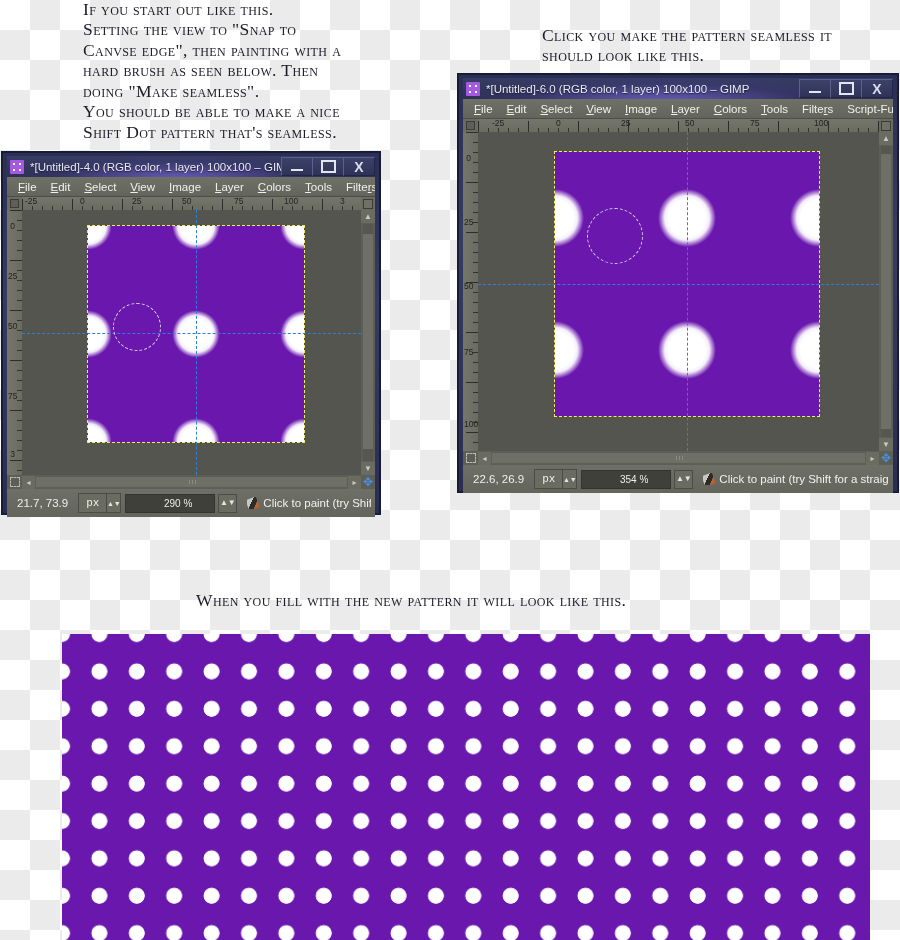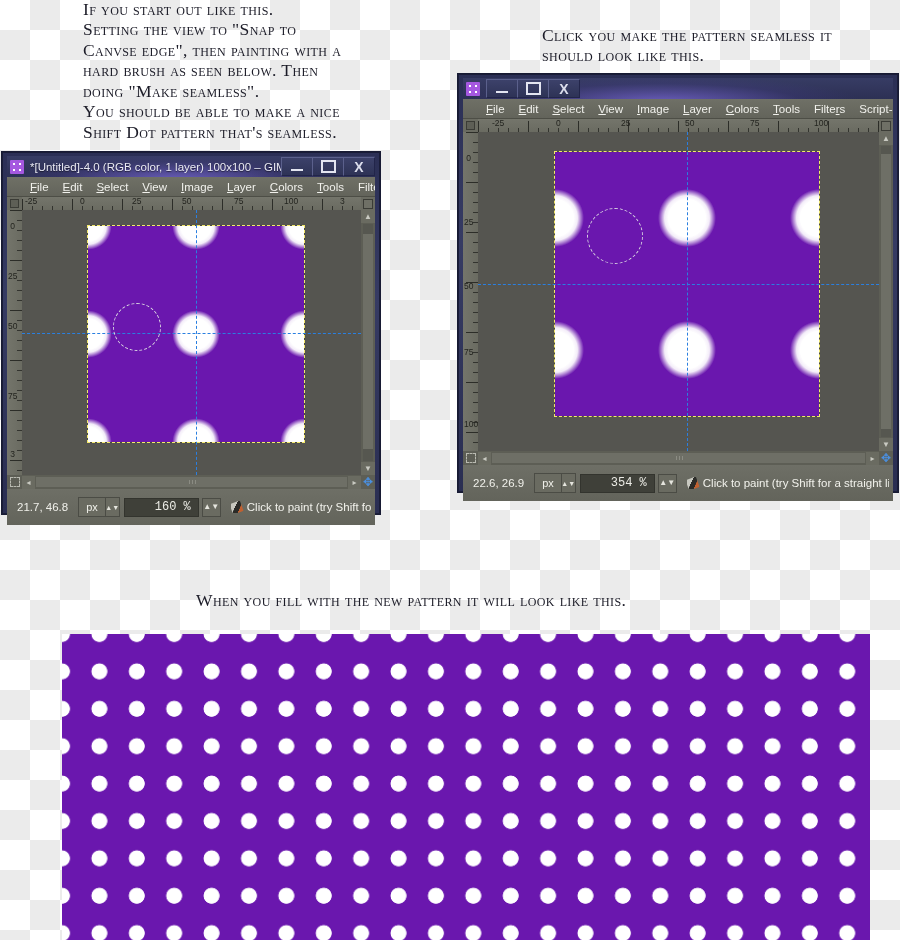--- a/index.html
+++ b/index.html
@@ -111,21 +111,21 @@
   .win-btn:last-child { border-right: 1px solid #22254a; }
   .win-btn .glyph-min { display:block; width:12px; height:2px; background:#e3e5f1; margin-top:6px; }
   .win-btn .glyph-max { display:block; width:11px; height:9px; border:2px solid #e3e5f1; }
   .win-btn .glyph-close { font-weight: bold; font-size: 14px; line-height: 1; font-family: "Liberation Sans", sans-serif; }
 
   .menubar {
     display: flex;
     align-items: center;
     height: 19px;
     background: linear-gradient(to bottom, #6f7066, #63645b);
-    padding-left: 16px;
+    padding-left: 4px;
     overflow: hidden;
     border-bottom: 1px solid #4d4e46;
     text-align: right;
   }
   .menu-item {
     color: #f1f1ec;
     font-size: 11.5px;
     padding: 0 7px;
     white-space: nowrap;
   }
@@ -255,42 +255,42 @@
     display:flex;align-items:center;justify-content:center;
   }
   .corner-bl::after { content:""; width:8px;height:8px;border:1px dashed #b9bab1; }
   .corner-br {
     position:absolute; right:0; bottom:0; width:14px; height:14px; background:#5d5e55;
     display:flex;align-items:center;justify-content:center; color:#4a90e2; font-size:12px;
   }
 
   
   .statusbar {
-    display:flex; align-items:center; height:36px;
+    display:flex; align-items:center; height:28px;
     background: linear-gradient(to bottom, #6e6f66, #63645b);
     padding: 0 4px;
     gap: 4px;
   }
   .pos-label { color:#f0f0ea; font-size:11.5px; padding:0 6px; white-space:nowrap; }
   .unit-box {
     display:flex; align-items:stretch; height:18px;
     border:1px solid #4b4c45; background:#6a6b61;
   }
-  .unit-box .val { color:#f0f0ea; font-size:11px; padding:0 7px; display:flex;align-items:center;}
+  .unit-box .val { color:#f0f0ea; font-size:11px; padding:0 7px; display:flex;align-items:center;font-family:Liberation Mono, monospace;}
   .spinner {
     width:13px; display:flex; flex-direction:column; justify-content:center; align-items:center;
     border-left:1px solid #4b4c45; color:#e6e6df; font-size:7px; line-height:7px;
   }
   .zoom-box {
     display:flex; align-items:stretch; height:19px;
   }
   .zoom-box .val {
-    background:#3f4039; color:#ecece6; font-size:12px;
+    background:#3f4039; color:#ecece6; font-size:10px;
     display:flex; align-items:center; justify-content:flex-end;
-    width:66px; padding-right:7px; border:1px solid #33342e;font-family:Liberation Mono, monospace;
+    width:66px; padding-right:22px; border:1px solid #33342e;
   }
   .zoom-spinner {
     width:17px; margin-left:3px; border:1px solid #4b4c45; background:#6a6b61;
     display:flex; flex-direction:column; justify-content:center; align-items:center;
     color:#e6e6df; font-size:8px; line-height:8px;
   }
   .hint {
     color:#f2f2ec; font-size:11.5px; white-space:nowrap; overflow:hidden;
     display:flex; align-items:center; gap:5px; margin-left:6px;
   }
@@ -404,40 +404,41 @@
         <div class="grip"></div>
       </div>
       <div class="arrow">▸</div>
     </div>
 
     <div class="corner-bl"></div>
     <div class="corner-br">✥</div>
   </div>
 
   <div class="statusbar">
-    <span class="pos-label">21.7, 46.8</span>
+    <span class="pos-label">21.7, 73.9</span>
     <div class="unit-box">
       <span class="val">px</span>
       <span class="spinner">▲▼</span>
     </div>
     <div class="zoom-box">
-      <span class="val">160 %</span>
+      <span class="val">290 %</span>
       <span class="zoom-spinner">▲▼</span>
     </div>
     <div class="hint">
       <span class="brush-icon"></span>
       <span>Click to paint (try Shift for a s...</span>
     </div>
   </div>
 </div>
 
 <div class="gimp-window" id="gimp-window-2">
 
   <div class="titlebar">
     <div class="title-icon"></div>
+    <div class="title-text">*[Untitled]-6.0 (RGB color, 1 layer) 100x100 – GIMP</div>
     <div class="win-buttons">
       <div class="win-btn">
           <i class="glyph-min"></i>
         </div>
       <div class="win-btn">
           <i class="glyph-max"></i>
         </div>
       <div class="win-btn">
           <span class="glyph-close">X</span>
         </div>

